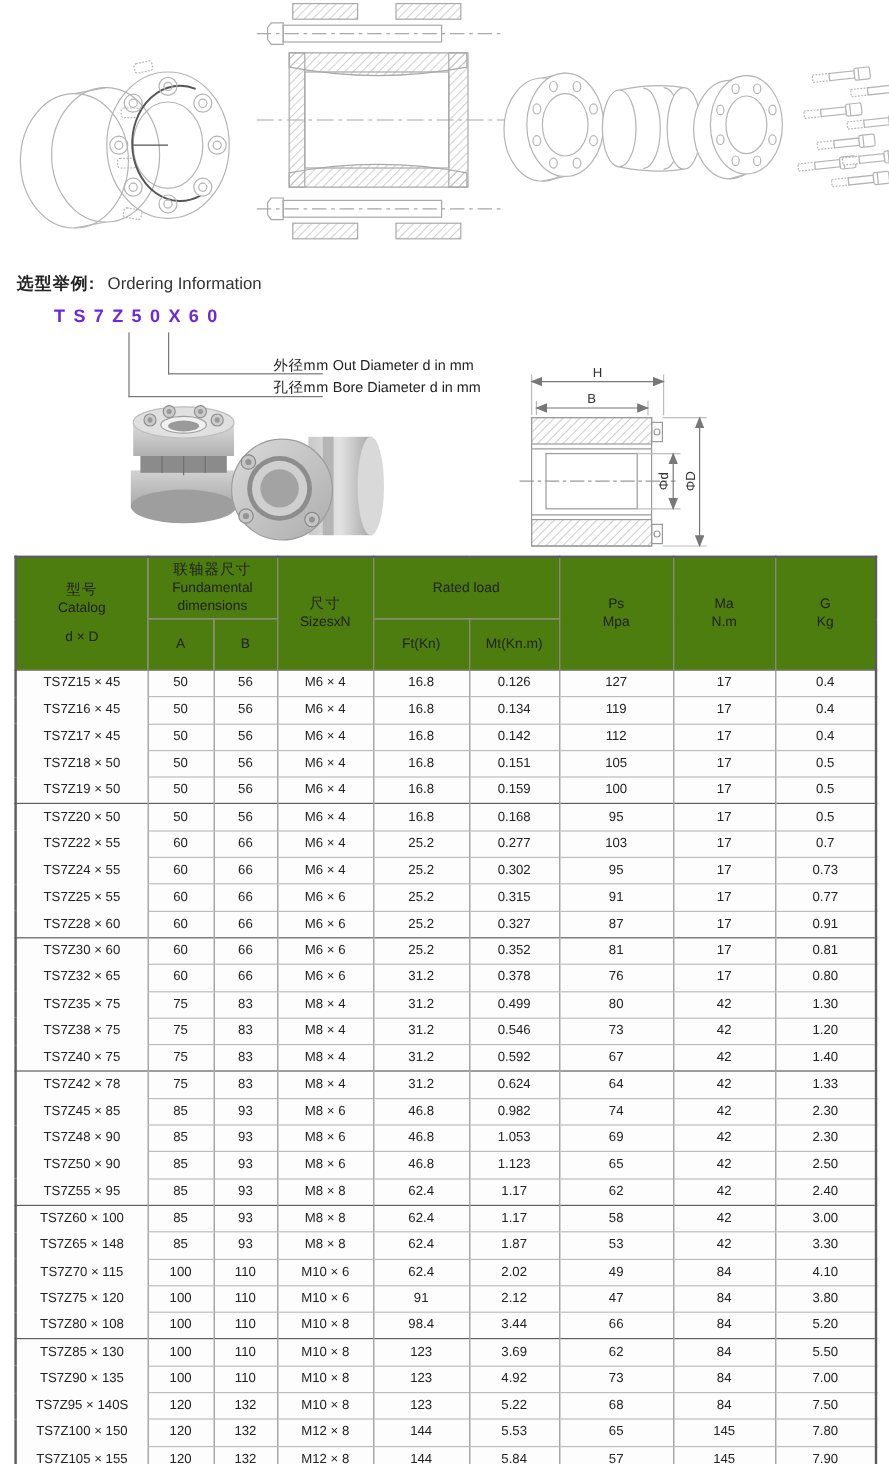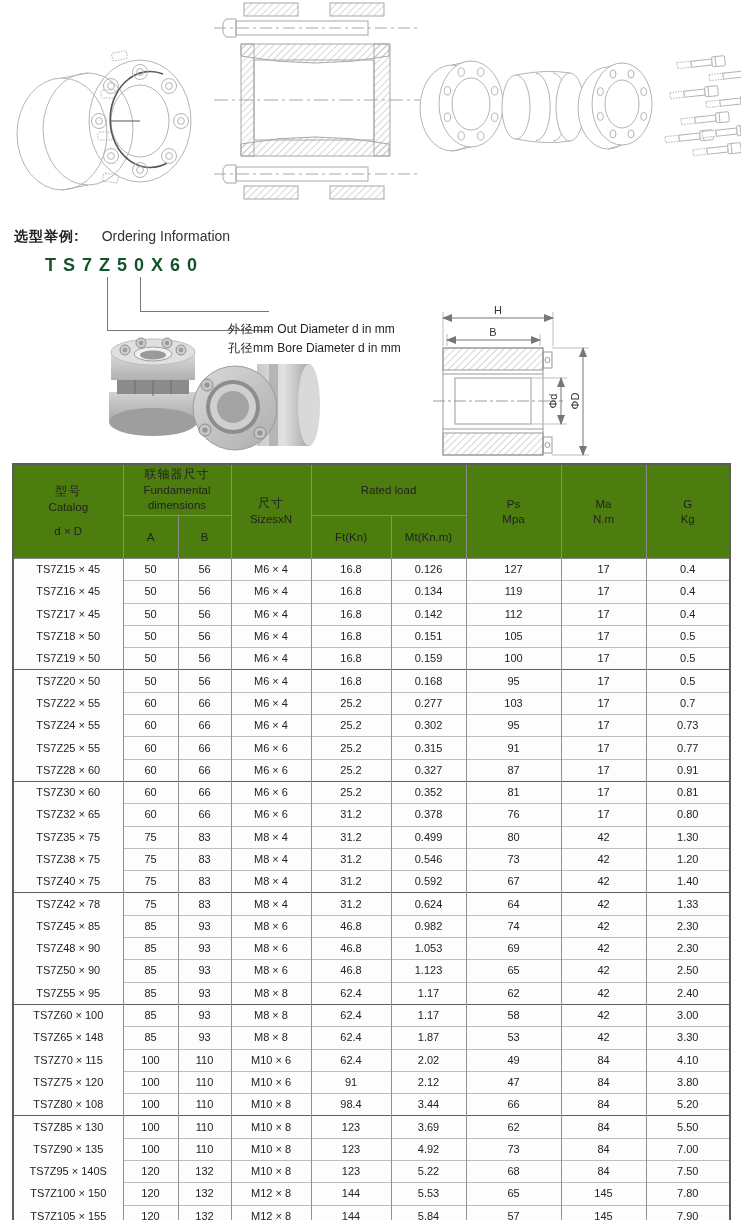--- a/index.html
+++ b/index.html
@@ -4,24 +4,24 @@
 <style>
   html,body{margin:0;padding:0;background:#fff;}
   .page{
     position:relative;width:741px;height:1220px;background:#fff;overflow:hidden;
     font-family:"Liberation Sans","DejaVu Sans",sans-serif;color:#222;
   }
   .abs{position:absolute;}
   
   .ordering-heading{left:14px;top:228px;font-size:14px;white-space:nowrap;}
   .ordering-heading .zh{font-weight:600;letter-spacing:1px;}
-  .ordering-heading .en{margin-left:22px;color:#333;}
-  .ordering-code{left:45px;top:255px;font-size:18px;letter-spacing:7px;font-weight:600;color:#14532d;white-space:nowrap;}
+  .ordering-heading .en{margin-left:10px;color:#333;}
+  .ordering-code{left:45px;top:255px;font-size:15px;letter-spacing:7px;font-weight:600;color:#6d28d9;white-space:nowrap;}
   .callout-line{border-left:1px solid #777;border-bottom:1px solid #777;}
-  .callout-label{font-size:12px;white-space:nowrap;color:#222;margin-top:25px;}
+  .callout-label{font-size:12px;white-space:nowrap;color:#222;}
   .callout-label .zh{letter-spacing:.5px;}
   
   .spec-table-wrap{left:12px;top:463px;}
   table.spec{border-collapse:collapse;table-layout:fixed;width:717px;background:#fdfdfd;
     border:2px solid #5c5c5c;font-size:11px;color:#222;}
   table.spec thead th{
     background:#4d7c0f;font-weight:normal;border:1px solid #8a8a8a;
     font-size:11.5px;line-height:1.3;padding:2px 0;vertical-align:middle;text-align:center;
   }
   table.spec thead .zh{font-size:12px;letter-spacing:1px;}

